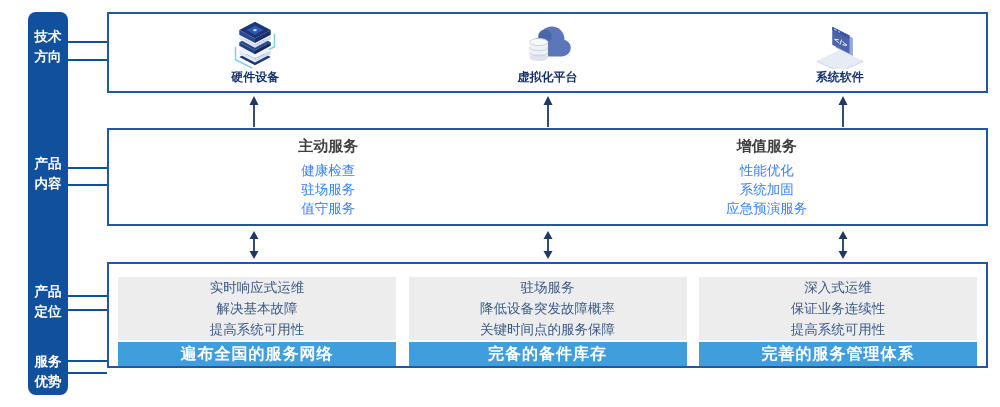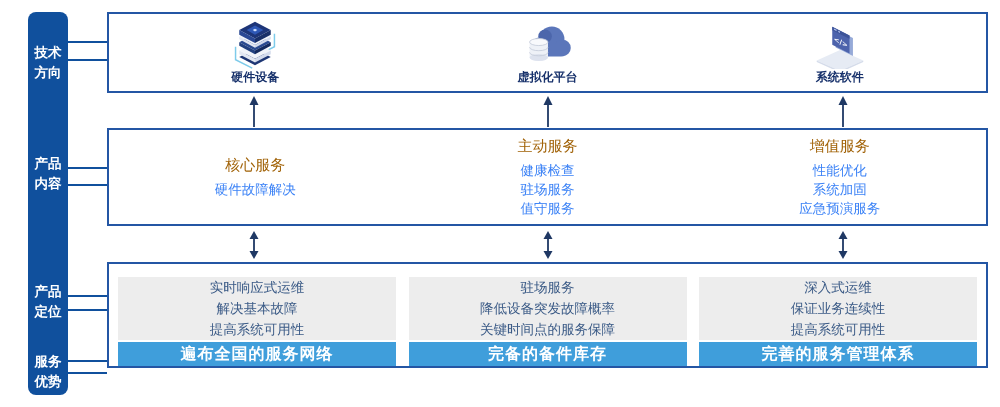--- a/index.html
+++ b/index.html
@@ -6,34 +6,34 @@
   body{width:1000px;height:407px;position:relative;background:#ffffff;font-family:"DejaVu Sans","Liberation Sans",sans-serif;overflow:hidden;}
   .rail{position:absolute;left:28px;top:12px;width:40px;height:383px;background:#10509d;border-radius:8px;}
   .rail-label{position:absolute;left:28px;width:40px;text-align:center;color:#ffffff;font-weight:bold;font-size:13.5px;line-height:20px;white-space:pre-line;}
   .connector{position:absolute;left:68px;width:39px;height:2px;background:#10509d;}
   .frame{position:absolute;left:107px;width:881px;border:2px solid #2456a4;background:#ffffff;box-sizing:border-box;display:flex;}
   .frame-top{top:12px;height:81px;}
   .frame-mid{top:128px;height:98px;}
   .frame-bot{top:262px;height:106px;padding:0 9px;justify-content:space-between;}
   .col{flex:1;display:flex;flex-direction:column;align-items:center;justify-content:center;}
   .tech-label{font-size:12px;font-weight:bold;color:#17316b;margin-top:1px;}
-  .svc-title{font-size:15px;font-weight:normal;color:#a16207;margin-bottom:5px;text-align:right;}
+  .svc-title{font-size:15px;font-weight:bold;color:#404040;margin-bottom:5px;text-align:right;}
   .svc-line{font-size:13.5px;color:#3b82f6;line-height:19px;text-align:center;}
   .bcol{width:278px;display:flex;flex-direction:column;}
   .gray-panel{margin-top:13px;height:68px;background:#ededed;display:flex;flex-direction:column;align-items:center;justify-content:center;}
   .gp-line{font-size:13.5px;color:#3a5a86;line-height:21px;}
   .banner{margin-top:2px;height:32px;background:#3f9edb;color:#ffffff;font-weight:bold;font-size:16px;display:flex;align-items:center;justify-content:center;letter-spacing:1px;}
   .arrow{position:absolute;}
   .icon-wrap{height:48px;display:flex;align-items:center;justify-content:center;}
 </style>
 </head>
 <body>
 
 <div class="rail"></div>
-<div class="rail-label" style="top:42px;">技术
+<div class="rail-label" style="top:26px;">技术
 方向</div>
 <div class="rail-label" style="top:153px;">产品
 内容</div>
 <div class="rail-label" style="top:281px;">产品
 定位</div>
 <div class="rail-label" style="top:351px;">服务
 优势</div>
 
 <div class="connector" style="top:41px;"></div>
 <div class="connector" style="top:59px;"></div>
@@ -111,24 +111,20 @@
   <polygon points="6,0 1.5,9 10.5,9" fill="#1f3864"></polygon>
   <rect x="5.1" y="8" width="1.8" height="23" fill="#1f3864"></rect>
 </svg>
 <svg class="arrow" style="left:837px;top:96px;" width="12" height="31">
   <polygon points="6,0 1.5,9 10.5,9" fill="#1f3864"></polygon>
   <rect x="5.1" y="8" width="1.8" height="23" fill="#1f3864"></rect>
 </svg>
 
 <div class="frame frame-mid">
   <div class="col">
-    <div class="svc-title">核心服务</div>
-    <div class="svc-line">硬件故障解决</div>
-  </div>
-  <div class="col">
     <div class="svc-title">主动服务</div>
     <div class="svc-line">健康检查</div>
     <div class="svc-line">驻场服务</div>
     <div class="svc-line">值守服务</div>
   </div>
   <div class="col">
     <div class="svc-title">增值服务</div>
     <div class="svc-line">性能优化</div>
     <div class="svc-line">系统加固</div>
     <div class="svc-line">应急预演服务</div>

